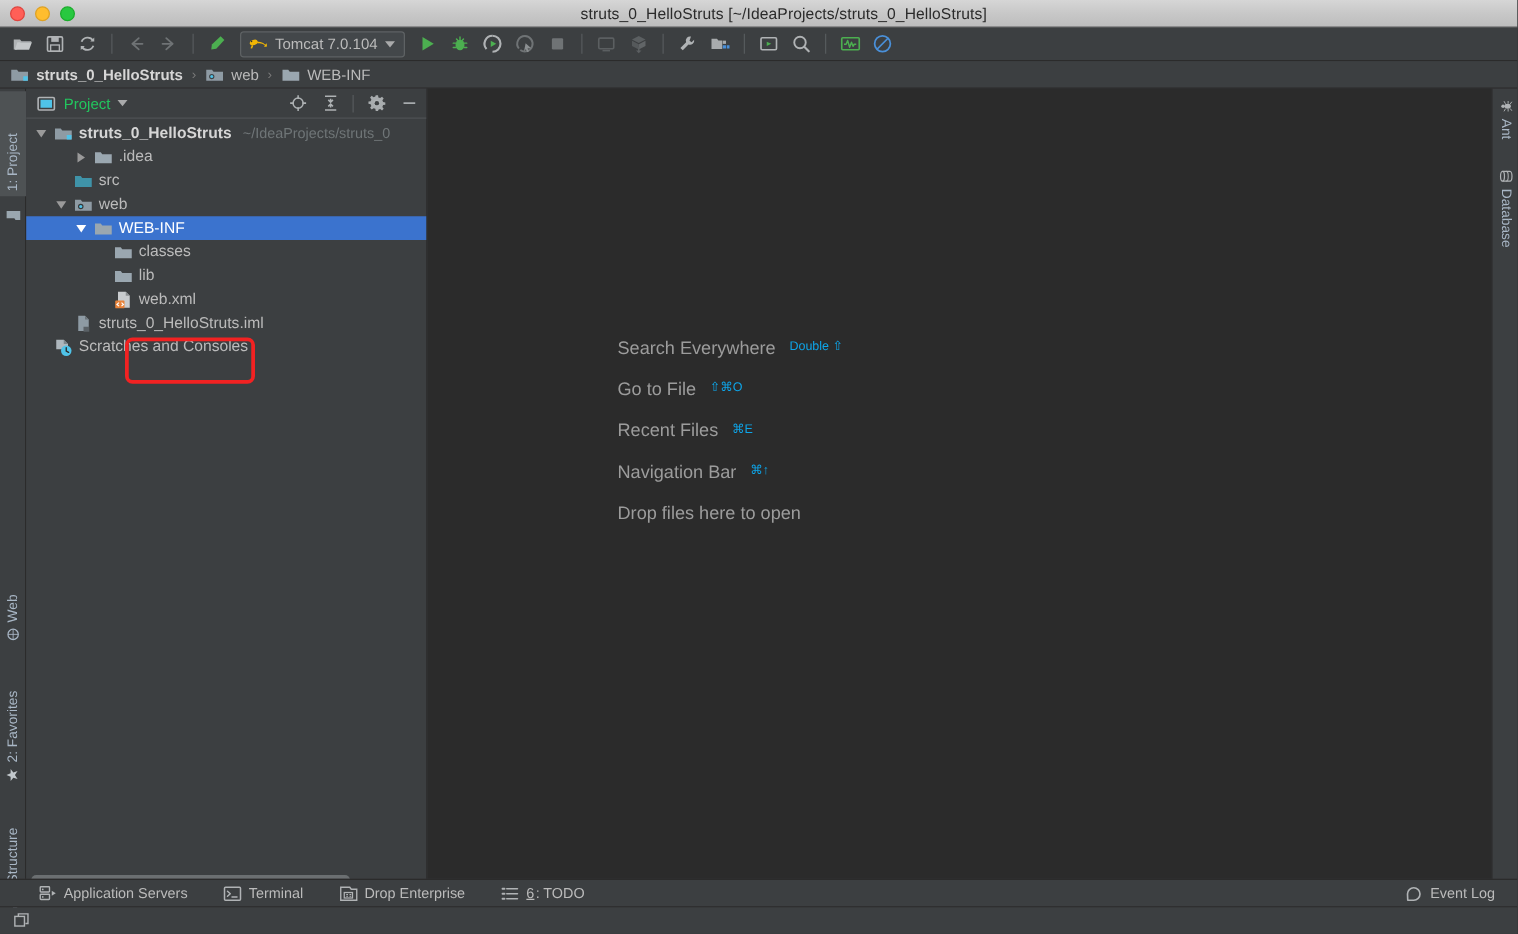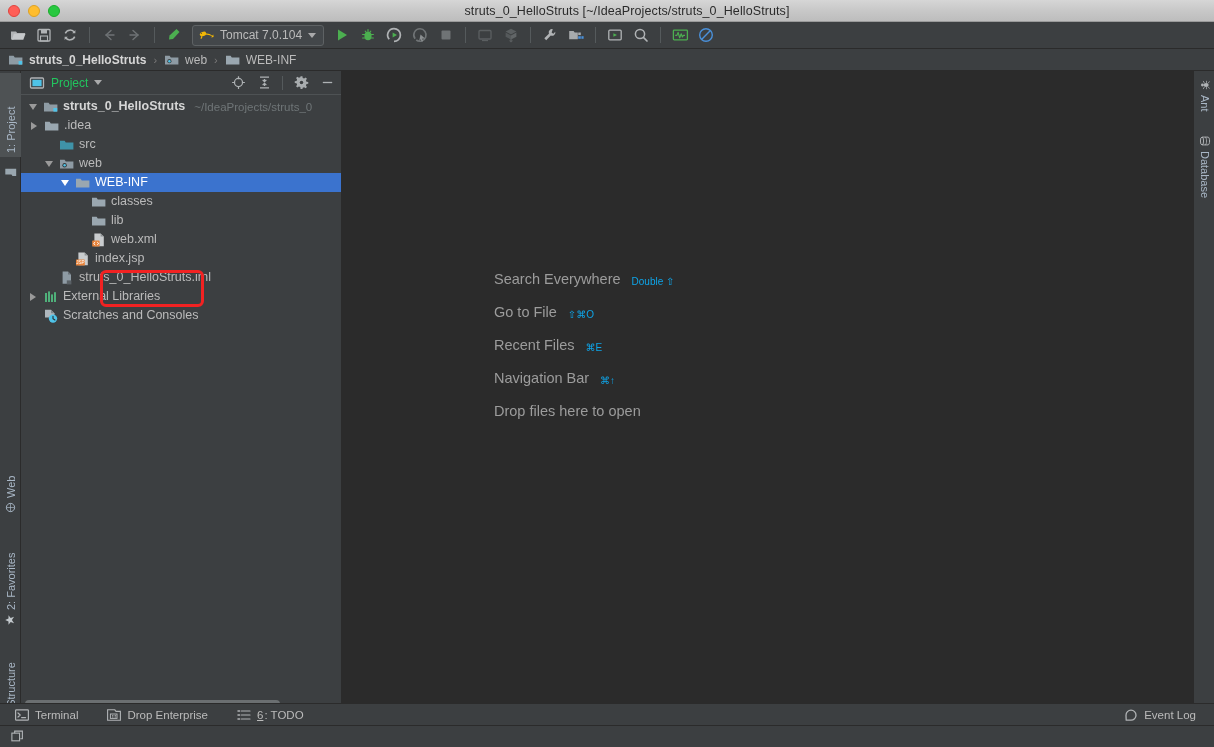--- a/index.html
+++ b/index.html
@@ -131,21 +131,21 @@
 
   
   .editor {
     position: absolute; top: 71px; left: 342px; width: 851px; height: 641px;
     background: #2b2b2b;
   }
   .hints {
     position: absolute; left: 152px; top: 200px;
     display: flex; flex-direction: column; gap: 17px;
   }
-  .hint { display: flex; align-items: flex-end; gap: 11px; font-size: 14.5px; color: #9c9c9c; }
+  .hint { display: flex; align-items: flex-start; gap: 11px; font-size: 14.5px; color: #9c9c9c; }
   .hint .key { color: #0ea5e9; font-size: 10px; }
 
   
   .bottom-bar {
     position: absolute; top: 703px; left: 0; width: 1214px; height: 23px;
     background: #3c3f41; border-top: 1px solid #2b2b2b; border-bottom: 1px solid #2b2b2b;
     display: flex; align-items: center; font-size: 11.5px; color: #bbbbbb;
   }
   .bb-item { display: flex; align-items: center; gap: 5px; padding: 0 14px; height: 23px; }
   .bb-spacer { flex: 1; }
@@ -457,21 +457,21 @@
           <span class="arrow">
             <span class="tri-down"></span>
           </span>
           <svg viewBox="0 0 16 16" class="ico">
             <path d="M1 12.5V3.8h4.6L6.8 5.4h7.6v7.1z" fill="#8e9ba4"></path>
             <rect x="10.4" y="9" width="3.8" height="3.6" fill="#4fc3e8"></rect>
           </svg>
           <span class="row-label bold">struts_0_HelloStruts</span>
           <span class="row-path">~/IdeaProjects/struts_0</span>
         </div>
-        <div class="row" style="padding-left: 7px;">
+        <div class="row" style="padding-left: 38px;">
           <span class="arrow">
             <span class="tri-right"></span>
           </span>
           <svg viewBox="0 0 16 16" class="ico">
             <path d="M1 12.5V3.8h4.6L6.8 5.4h7.6v7.1z" fill="#9aa7b0"></path>
           </svg>
           <span class="row-label">.idea</span>
         </div>
         <div class="row" style="padding-left: 22px;">
           <span class="arrow"></span>
@@ -517,50 +517,28 @@
         <div class="row" style="padding-left: 54px;">
           <span class="arrow"></span>
           <svg viewBox="0 0 16 16" class="ico">
             <path d="M3.4 1.4h6.2l3.2 3.2v9.6H3.4z" fill="#c9ccce"></path>
             <path d="M9.6 1.4 12.8 4.6H9.6z" fill="#8b8f91"></path>
             <rect x="1.2" y="8.4" width="7.4" height="6.2" rx=".7" fill="#e8833a"></rect>
             <path d="M4.2 10.1 2.6 11.5l1.6 1.4M6.2 10.1l1.5 1.4-1.5 1.4" fill="none" stroke="#fff" stroke-width="1"></path>
           </svg>
           <span class="row-label">web.xml</span>
         </div>
-        <div class="row" style="padding-left: 38px;">
-          <span class="arrow"></span>
-          <svg viewBox="0 0 16 16" class="ico">
-            <path d="M3.4 1.4h6.2l3.2 3.2v9.6H3.4z" fill="#c9ccce"></path>
-            <path d="M9.6 1.4 12.8 4.6H9.6z" fill="#8b8f91"></path>
-            <rect x="1" y="8.6" width="8.8" height="6" rx=".6" fill="#e8833a"></rect>
-            <text x="5.4" y="13.2" font-size="4.6" fill="#ffffff" text-anchor="middle" font-family="Liberation Sans, sans-serif">JSP</text>
-          </svg>
-          <span class="row-label">index.jsp</span>
-        </div>
         <div class="row" style="padding-left: 22px;">
           <span class="arrow"></span>
           <svg viewBox="0 0 16 16" class="ico">
             <path d="M3.6 1.6h5.4l3 3v9.2H3.6z" fill="#8e9ba4"></path>
             <path d="M9 1.6 12 4.6H9z" fill="#6b7378"></path>
             <rect x="7.8" y="10.4" width="4.6" height="4" fill="#5a6166"></rect>
           </svg>
           <span class="row-label">struts_0_HelloStruts.iml</span>
-        </div>
-        <div class="row" style="padding-left: 6px;">
-          <span class="arrow">
-            <span class="tri-right"></span>
-          </span>
-          <svg viewBox="0 0 16 16" class="ico">
-            <rect x="2" y="4" width="2" height="9" fill="#4fb07a"></rect>
-            <rect x="5" y="2.4" width="2" height="10.6" fill="#4fb07a"></rect>
-            <rect x="8" y="5.4" width="2" height="7.6" fill="#4fb07a"></rect>
-            <rect x="11" y="3.2" width="2" height="9.8" fill="#4fb07a"></rect>
-          </svg>
-          <span class="row-label">External Libraries</span>
         </div>
         <div class="row" style="padding-left: 6px;">
           <span class="arrow"></span>
           <svg viewBox="0 0 16 16" class="ico">
             <path d="M2 1.8h6l3.4 3.4v4.2H2z" fill="#aeb7bd"></path>
             <path d="M8 1.8 11.4 5.2H8z" fill="#7d868b"></path>
             <circle cx="10" cy="10.6" r="4.2" fill="#4fc3e8"></circle>
             <path d="M10 8.2v2.6l1.9 1.1" fill="none" stroke="#2b2b2b" stroke-width="1.1" stroke-linecap="round"></path>
           </svg>
           <span class="row-label">Scratches and Consoles</span>
@@ -593,20 +571,30 @@
           <span class="key">⌘↑</span>
         </div>
         <div class="hint">
           <span>Drop files here to open</span>
         </div>
       </div>
   </div>
 
   <div class="bottom-bar">
 
+    <div class="bb-item" style="padding-left:30px;">
+      <svg class="ico" viewBox="0 0 16 16">
+        <rect x="2.2" y="2.4" width="7.4" height="4.2" rx=".6" fill="none" stroke="#b0b3b5" stroke-width="1.1"></rect>
+        <rect x="2.2" y="8.4" width="7.4" height="4.2" rx=".6" fill="none" stroke="#b0b3b5" stroke-width="1.1"></rect>
+        <circle cx="4.2" cy="4.5" r=".7" fill="#b0b3b5"></circle>
+        <circle cx="4.2" cy="10.5" r=".7" fill="#b0b3b5"></circle>
+        <path d="M11.4 5.6 14.6 7.6l-3.2 2z" fill="#b0b3b5"></path>
+      </svg>
+      <span>Application Servers</span>
+    </div>
 
     <div class="bb-item">
       <svg class="ico" viewBox="0 0 16 16">
         <rect x="1.6" y="2.8" width="12.8" height="10.4" rx=".8" fill="none" stroke="#b0b3b5" stroke-width="1.2"></rect>
         <path d="M4 6l2.2 2L4 10" fill="none" stroke="#b0b3b5" stroke-width="1.2" stroke-linecap="round" stroke-linejoin="round"></path>
         <path d="M7.6 10.6h4" stroke="#b0b3b5" stroke-width="1.2" stroke-linecap="round"></path>
       </svg>
       <span>Terminal</span>
     </div>
 

